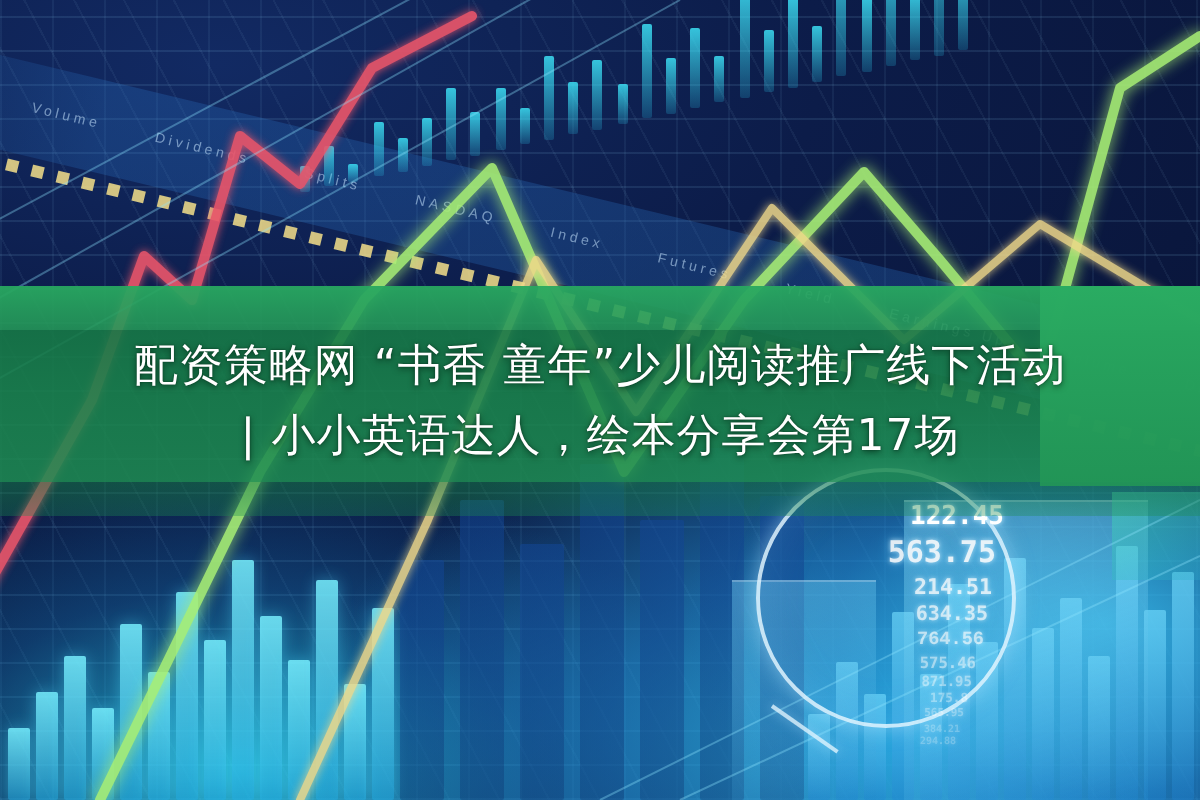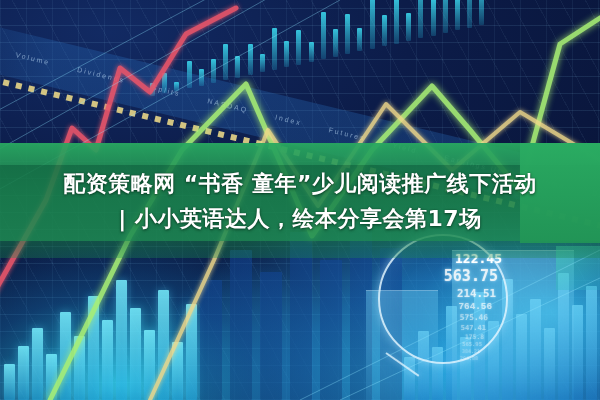--- a/index.html
+++ b/index.html
@@ -99,21 +99,21 @@
     position:absolute;left:0;width:600px;height:22px;
     background:linear-gradient(180deg, rgba(40,168,96,.95) 0%, rgba(36,152,88,.88) 100%);
   }
   .green-tint{
     position:absolute;left:0;width:600px;
     background:linear-gradient(180deg, rgba(24,125,72,.55) 0%, rgba(28,140,80,.35) 100%);
   }
 
   .title-wrap{
     position:absolute;left:0;width:600px;text-align:center;
-    color:#ffffff;font-weight:700;
+    color:#ffffff;font-weight:400;
     font-family:"DejaVu Sans","Liberation Sans",sans-serif;
     text-shadow:0 1px 3px rgba(0,40,20,.75),0 0 1px rgba(0,0,0,.5);
   }
   .tline{display:block;font-size:22px;line-height:35px;letter-spacing:.5px;white-space:nowrap;}
 
   
   .rstrip{position:absolute;}
 </style>
 </head>
 <body>
@@ -233,23 +233,24 @@
     </g>
   </svg>
 
   <div class="ring" style="left:378px;top:234px;width:126px;height:126px;"></div>
   <div class="ring-handle" style="left:386px;top:352px;width:40px;transform:rotate(35deg);"></div>
 
   <div class="numcol" id="numcol" style="left:396px;top:250px;width:106px;">
       <span class="n" style="font-size:13.0px;line-height:17.2px;opacity:1.00;padding-right:0px;">122.45</span>
       <span class="n" style="font-size:15.0px;line-height:19.8px;opacity:0.87;padding-right:4px;">563.75</span>
       <span class="n" style="font-size:10.8px;line-height:14.2px;opacity:0.80;padding-right:6px;">214.51</span>
+      <span class="n" style="font-size:10.0px;line-height:13.2px;opacity:0.74;padding-right:8px;">634.35</span>
       <span class="n" style="font-size:9.3px;line-height:12.2px;opacity:0.68;padding-right:10px;font-family:Liberation Mono, monospace;">764.56</span>
       <span class="n" style="font-size:7.8px;line-height:10.2px;opacity:0.54;padding-right:14px;">575.46</span>
-      <span class="n" style="font-size:7.0px;line-height:9.2px;opacity:0.48;padding-right:16px;">547.41</span>
+      <span class="n" style="font-size:7.0px;line-height:9.2px;opacity:0.48;padding-right:16px;">871.95</span>
       <span class="n" style="font-size:6.3px;line-height:8.3px;opacity:0.42;padding-right:18px;">175.8</span>
       <span class="n" style="font-size:5.5px;line-height:7.3px;opacity:0.35;padding-right:20px;">565.95</span>
       <span class="n" style="font-size:5.0px;line-height:6.6px;opacity:0.28;padding-right:22px;">384.21</span>
       <span class="n" style="font-size:5.0px;line-height:6.6px;opacity:0.28;padding-right:24px;">294.88</span>
     </div>
 
   <div class="green-top-band" style="top:143px;"></div>
   <div class="green-overlay" style="top:165px;height:76px;"></div>
   <div class="green-tint" style="top:241px;height:17px;"></div>
 

